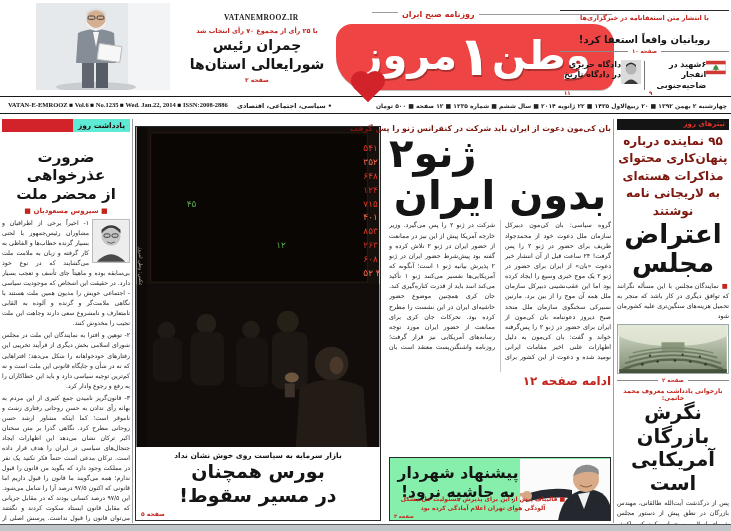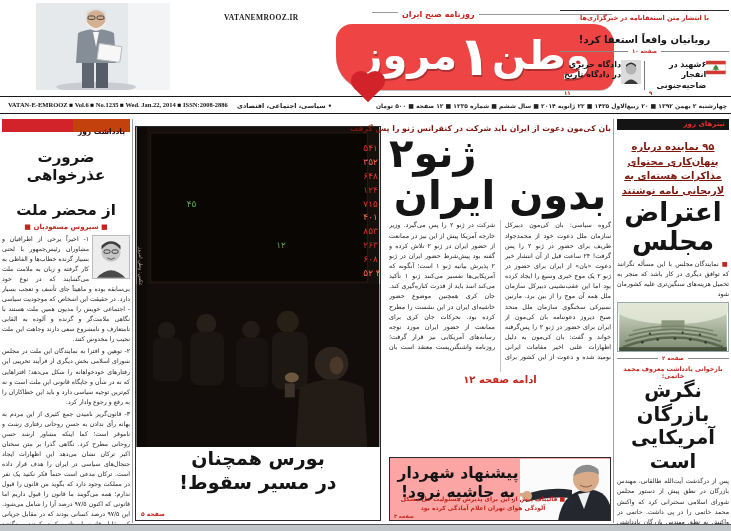--- a/index.html
+++ b/index.html
@@ -55,21 +55,21 @@
   .infobar .tag { position:absolute; left:237px; top:5px; font-size:6.5px; font-weight:700; color:#222; white-space:nowrap; }
   .infobar .fa { position:absolute; right:4px; top:5px; font-size:6px; font-weight:700; color:#222; white-space:nowrap; }
 
   
   .vrule { width:1px; background:#9aa0a5; top:119px; height:404px; }
   .bottombar { left:0; top:524px; width:731px; height:7px; background:#bfc5c9; border-top:1px solid #555; }
 
   
   .leftcol { left:2px; top:119px; width:128px; height:405px; overflow:hidden; }
   .note-head { height:13px; background:#d2232a; display:flex; justify-content:flex-start; }
-  .note-head .lbl { background:#c2410c; color:#230a0a; font-size:7.5px; font-weight:700; line-height:13px; padding:6px 5px; }
+  .note-head .lbl { background:#5eead4; color:#230a0a; font-size:7.5px; font-weight:700; line-height:13px; padding:0 5px; }
   .note-h { font-size:15px; font-weight:700; text-align:center; line-height:1.22; margin-top:16px; }
   .note-author { font-size:7px; font-weight:700; color:#c3241c; text-align:center; margin:4px 0 3px; }
   .note-body { font-size:6.2px; line-height:1.62; text-align:justify; color:#222; }
   .note-body p { margin-bottom:2px; }
   .note-portrait { float:right; width:38px; height:44px; margin:1px 0 2px 3px; border:1px solid #bbb; }
 
   
   .centercol { left:135px; top:119px; width:476px; height:405px; }
   .bourse-box { position:absolute; left:0; top:7px; width:246px; height:395px; border:1px solid #2a2a2a; background:#fff; }
   .bourse-photo { display:block; width:244px; height:320px; }
@@ -78,32 +78,32 @@
   .bourse-h { font-size:19px; font-weight:700; text-align:center; line-height:1.25; }
   .bourse-page { position:absolute; left:5px; bottom:3px; font-size:6px; font-weight:700; color:#c3241c; }
 
   .lead { position:absolute; left:254px; top:5px; width:222px; }
   .lead-kicker { font-size:7.8px; font-weight:700; color:#7c170e; text-align:center; white-space:nowrap; letter-spacing:-.1px; }
   .lead-h1 { font-size:40px; font-weight:700; text-align:left; line-height:1.04; }
   .lead-h2 { font-size:40px; font-weight:700; text-align:center; line-height:1.02; }
   .lead-sub { margin-top:6px; text-align:center; color:#c3241c; font-size:9.5px; font-weight:700; }
   .lead-body { margin-top:5px; height:152px; overflow:hidden; column-count:2; column-gap:10px;
     column-rule:1px solid #c5c5c5; font-size:6.35px; line-height:1.6; text-align:justify; color:#222; }
-  .lead-cont { margin-top:2px; text-align:center; font-size:10px; font-weight:700; color:#c3241c; }
-
-  .mayor-box { position:absolute; left:254px; top:338px; width:222px; height:64px; border:1px solid #2a2a2a; overflow:hidden; background:#fca5a5; }
+  .lead-cont { margin-top:2px; text-align:right; font-size:12px; font-weight:700; color:#c3241c; }
+
+  .mayor-box { position:absolute; left:254px; top:338px; width:222px; height:64px; border:1px solid #2a2a2a; overflow:hidden; background:#86efac; }
   .mayor-photo { position:absolute; left:130px; top:1px; width:92px; height:62px; }
   .mayor-h { position:absolute; left:4px; top:6px; width:128px; text-align:center; font-size:15.5px; font-weight:700; line-height:1.25; }
   .mayor-cap { position:absolute; left:8px; bottom:8px; width:170px; text-align:center; font-size:6px; font-weight:700; color:#c3241c; line-height:1.5; }
   .mayor-page { position:absolute; left:4px; bottom:1px; font-size:5px; font-weight:700; color:#c3241c; }
 
   
   .rightcol { left:617px; top:119px; width:112px; height:405px; overflow:hidden; }
   .rc-head { height:11px; background:#141414; color:#e2342a; font-size:7px; font-weight:700; line-height:11px; text-align:right; padding:0 4px; }
-  .rc-kicker { margin-top:10px; color:#7c170e; font-size:10px; font-weight:700; text-align:center; line-height:1.45;text-decoration:underline; }
+  .rc-kicker { margin-top:3px; color:#7c170e; font-size:12px; font-weight:700; text-align:center; line-height:1.45; }
   .rc-h1 { font-size:26px; font-weight:700; text-align:center; line-height:1.12; }
   .rc-lede { margin-top:3px; font-size:6.3px; line-height:1.6; text-align:justify; color:#222; }
   .bullet { color:#c3241c; font-weight:700; }
   .parliament { display:block; width:112px; height:50px; margin-top:3px; border:1px solid #9aa; }
   .kh-kicker { margin-top:4px; color:#c3241c; font-size:6.3px; font-weight:700; text-align:center; }
   .kh-h { font-size:19.5px; font-weight:700; text-align:center; line-height:1.2; }
   .kh-body { margin-top:3px; font-size:6.25px; line-height:1.65; text-align:justify; color:#222; }
   .short { display:flex; gap:3px; align-items:flex-start; margin-bottom:3.5px; }
 </style>
 </head>
@@ -120,20 +120,26 @@
     <path d="M42 30 Q60 22 78 30 L80 60 L40 60 Z" fill="#858d97"></path>
     <polygon points="57,29 63,29 60,44" fill="#f5f5f5"></polygon>
     <rect x="62" y="42" width="23" height="16" rx="1" fill="#f7f7f7" stroke="#b9b9b9" transform="rotate(8 74 50)"></rect>
     <circle cx="60" cy="16" r="9.5" fill="#d4af90"></circle>
     <path d="M50 18 Q60 32 70 18 Q70 26 60 28 Q50 26 50 18" fill="#eeeeee"></path>
     <path d="M50 12 Q60 3 70 12 L70 9 Q60 2 50 9 Z" fill="#dcdcdc"></path>
     <rect x="52" y="13" width="7" height="3.4" rx="1.6" fill="none" stroke="#444" stroke-width="1"></rect>
     <rect x="61" y="13" width="7" height="3.4" rx="1.6" fill="none" stroke="#444" stroke-width="1"></rect>
   </svg>
 
+  <div class="abs chamran-text">
+    <div class="kicker-sm">با ۲۵ رأی از مجموع ۷۰ رأی انتخاب شد</div>
+    <div class="hl">چمران رئیس</div>
+    <div class="hl">شورایعالی استان‌ها</div>
+    <div class="page-ref">صفحه ۲</div>
+  </div>
 
   <div class="abs site-url ltr">VATANEMROOZ.IR</div>
 
   <div class="abs logo">
     <div class="logo-tagline">
       <span class="ln grow"></span>
       <span>روزنامه صبح ایران</span>
       <span class="ln short"></span>
     </div>
     <div class="logo-blob">
@@ -187,21 +193,21 @@
     <span class="latin">VATAN-E-EMROOZ ■ Vol.6 ■ No.1235 ■ Wed. Jan.22, 2014 ■ ISSN:2008-2886</span>
     <span class="tag">• سیاسی، اجتماعی، اقتصادی</span>
     <span class="fa">چهارشنبه ۲ بهمن ۱۳۹۲ ■ ۲۰ ربیع‌الاول ۱۴۳۵ ■ ۲۲ ژانویه ۲۰۱۴ ■ سال ششم ■ شماره ۱۲۳۵ ■ ۱۲ صفحه ■ ۵۰۰ تومان</span>
   </div>
 
   <div class="abs leftcol">
     <div class="note-head">
       <span class="lbl">یادداشت روز</span>
     </div>
     <div class="note-h">ضرورت عذرخواهی</div>
-    <div class="note-h" style="margin-top:16px;">از محضر ملت</div>
+    <div class="note-h" style="margin-top:0;">از محضر ملت</div>
     <div class="note-author">■ سیروس مسعودیان ■</div>
     <div class="note-body">
       <svg class="note-portrait" viewBox="0 0 38 44" xmlns="http://www.w3.org/2000/svg">
         <rect width="38" height="44" fill="#ededed"></rect>
         <circle cx="19" cy="17" r="10" fill="#c6c6c6"></circle>
         <path d="M9 14 Q19 2 29 14 L29 10 Q19 1 9 10 Z" fill="#3c3c3c"></path>
         <rect x="11.5" y="14.5" width="6.5" height="3.6" rx="1.8" fill="none" stroke="#333" stroke-width="1"></rect>
         <rect x="20" y="14.5" width="6.5" height="3.6" rx="1.8" fill="none" stroke="#333" stroke-width="1"></rect>
         <path d="M15 23 Q19 26 23 23" stroke="#555" stroke-width="1" fill="none"></path>
         <path d="M4 44 Q19 28 34 44 Z" fill="#4a4a4a"></path>
@@ -242,20 +248,21 @@
         <circle cx="152" cy="196" r="11" fill="#262017"></circle>
           <rect x="136" y="206" width="36" height="58" rx="9" fill="#1e1814"></rect>
         <circle cx="196" cy="238" r="17" fill="#2c241d"></circle>
         <ellipse cx="201" cy="240" rx="7" ry="9" fill="#4a382a"></ellipse>
         <path d="M164 262 Q196 246 228 262 L232 322 L160 322 Z" fill="#231c16"></path>
         <ellipse cx="156" cy="252" rx="7" ry="5" fill="#6e573f"></ellipse>
         <rect x="149" y="258" width="10" height="14" fill="#3e332a"></rect>
         <rect width="10" height="322" fill="#0e0a08"></rect>
       </svg>
       <span class="bourse-credit">عکس: وطن امروز</span>
+      <div class="bourse-caption">بازار سرمایه به سیاست روی خوش نشان نداد</div>
       <div class="bourse-h">بورس همچنان</div>
       <div class="bourse-h">در مسیر سقوط!</div>
       <span class="bourse-page">صفحه ۵</span>
     </div>
 
     <div class="lead">
       <div class="lead-kicker">بان کی‌مون دعوت از ایران باید شرکت در کنفرانس ژنو را پس گرفت</div>
       <div class="lead-h1">ژنو۲</div>
       <div class="lead-h2">بدون ایران</div>
       <div class="lead-body">گروه سیاسی: بان کی‌مون دبیرکل سازمان ملل دعوت خود از محمدجواد ظریف برای حضور در ژنو ۲ را پس گرفت! ۲۴ ساعت قبل از آن انتشار خبر دعوت «بان» از ایران برای حضور در ژنو ۲ یک موج خبری وسیع را ایجاد کرده بود اما این عقب‌نشینی دبیرکل سازمان ملل همه آن موج را از بین برد. مارتین نسیرکی سخنگوی سازمان ملل متحد صبح دیروز دعوتنامه بان کی‌مون از ایران برای حضور در ژنو ۲ را پس‌گرفته خواند و گفت: بان کی‌مون به دلیل اظهارات علنی اخیر مقامات ایرانی نومید شده و دعوت از این کشور برای شرکت در ژنو ۲ را پس می‌گیرد. وزیر خارجه آمریکا پیش از این نیز در ممانعت از حضور ایران در ژنو ۲ تلاش کرده و گفته بود پیش‌شرط حضور ایران در ژنو ۲ پذیرش بیانیه ژنو ۱ است؛ آنگونه که آمریکایی‌ها تفسیر می‌کنند ژنو ۱ تأکید می‌کند اسد باید از قدرت کناره‌گیری کند. جان کری همچنین موضوع حضور حاشیه‌ای ایران در این نشست را مطرح کرده بود. تحرکات جان کری برای ممانعت از حضور ایران مورد توجه رسانه‌های آمریکایی نیز قرار گرفت؛ روزنامه واشنگتن‌پست معتقد است بان کی‌مون تحت فشار شدید آمریکا دعوت خود از ایران را پس گرفت.</div>

